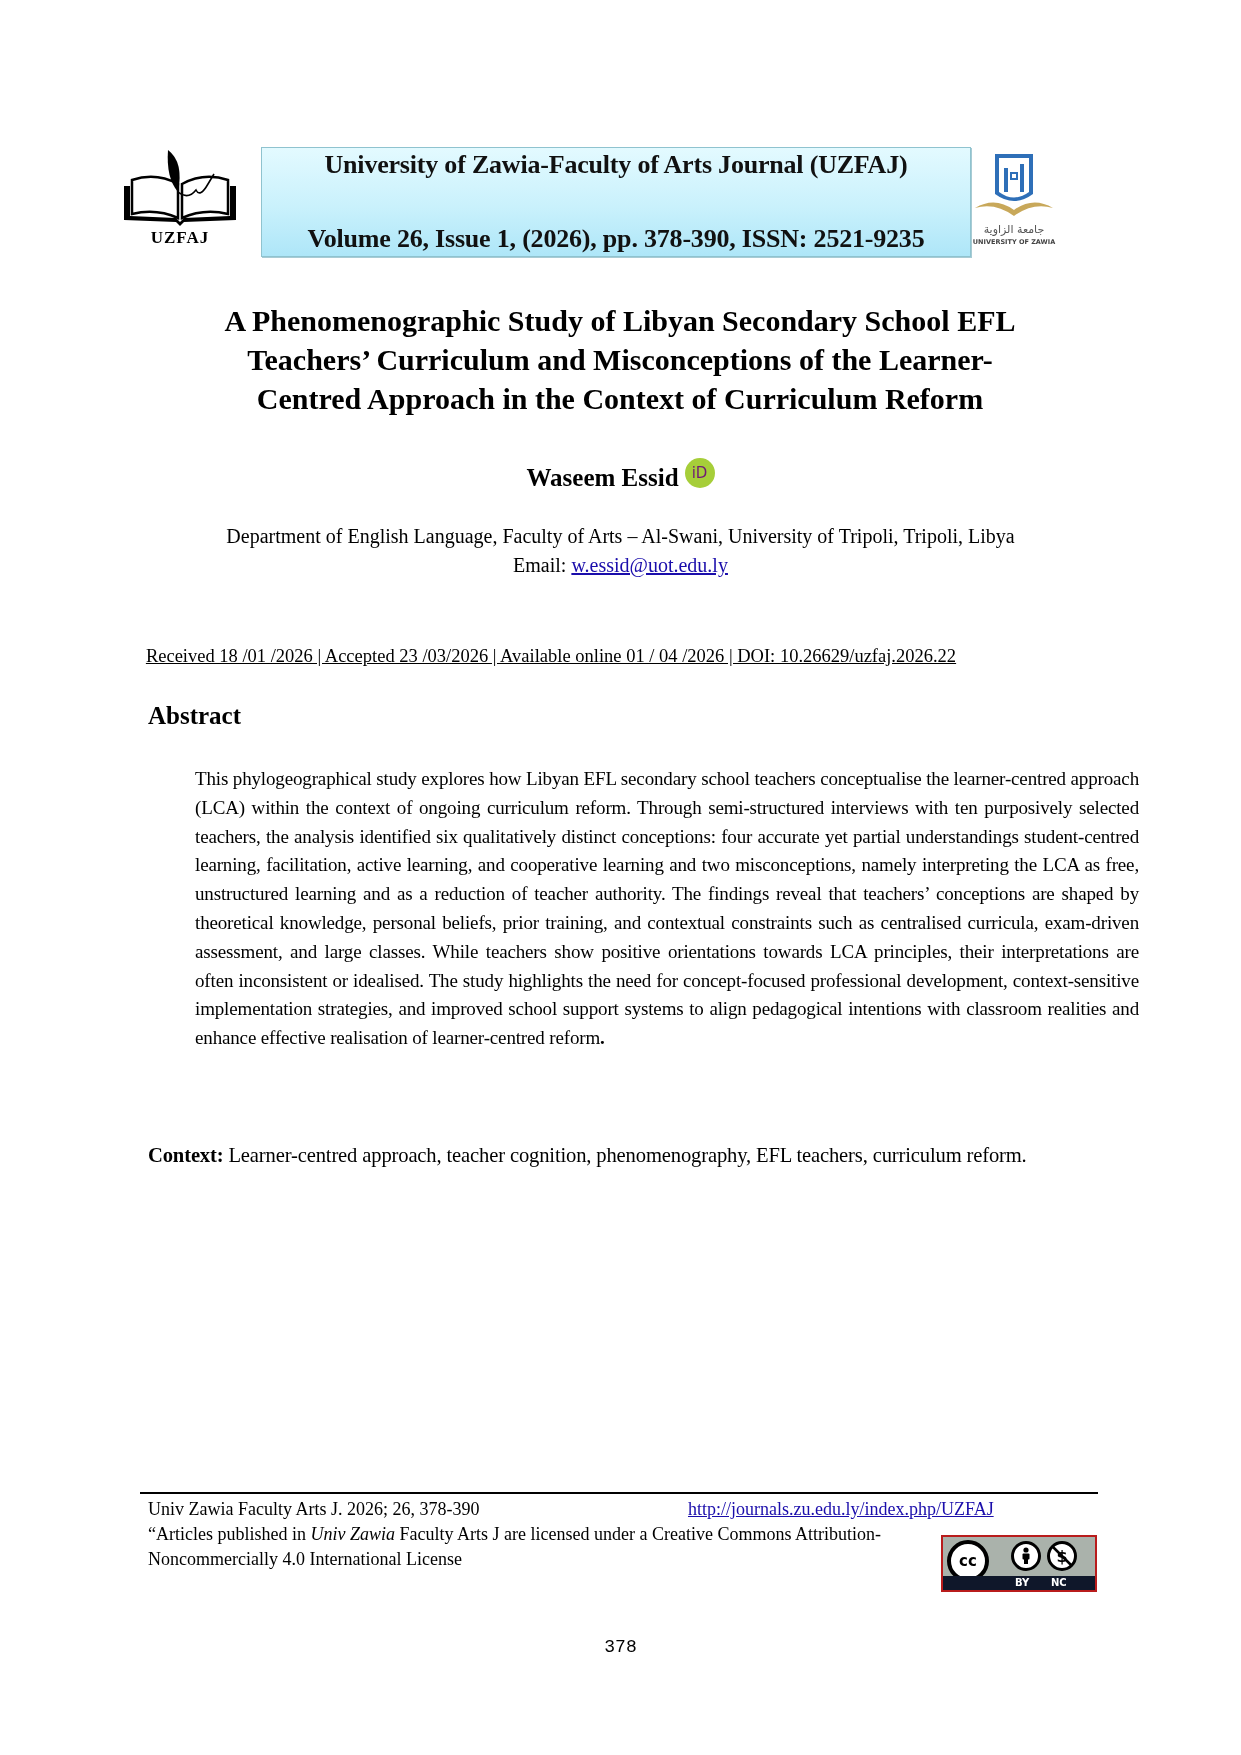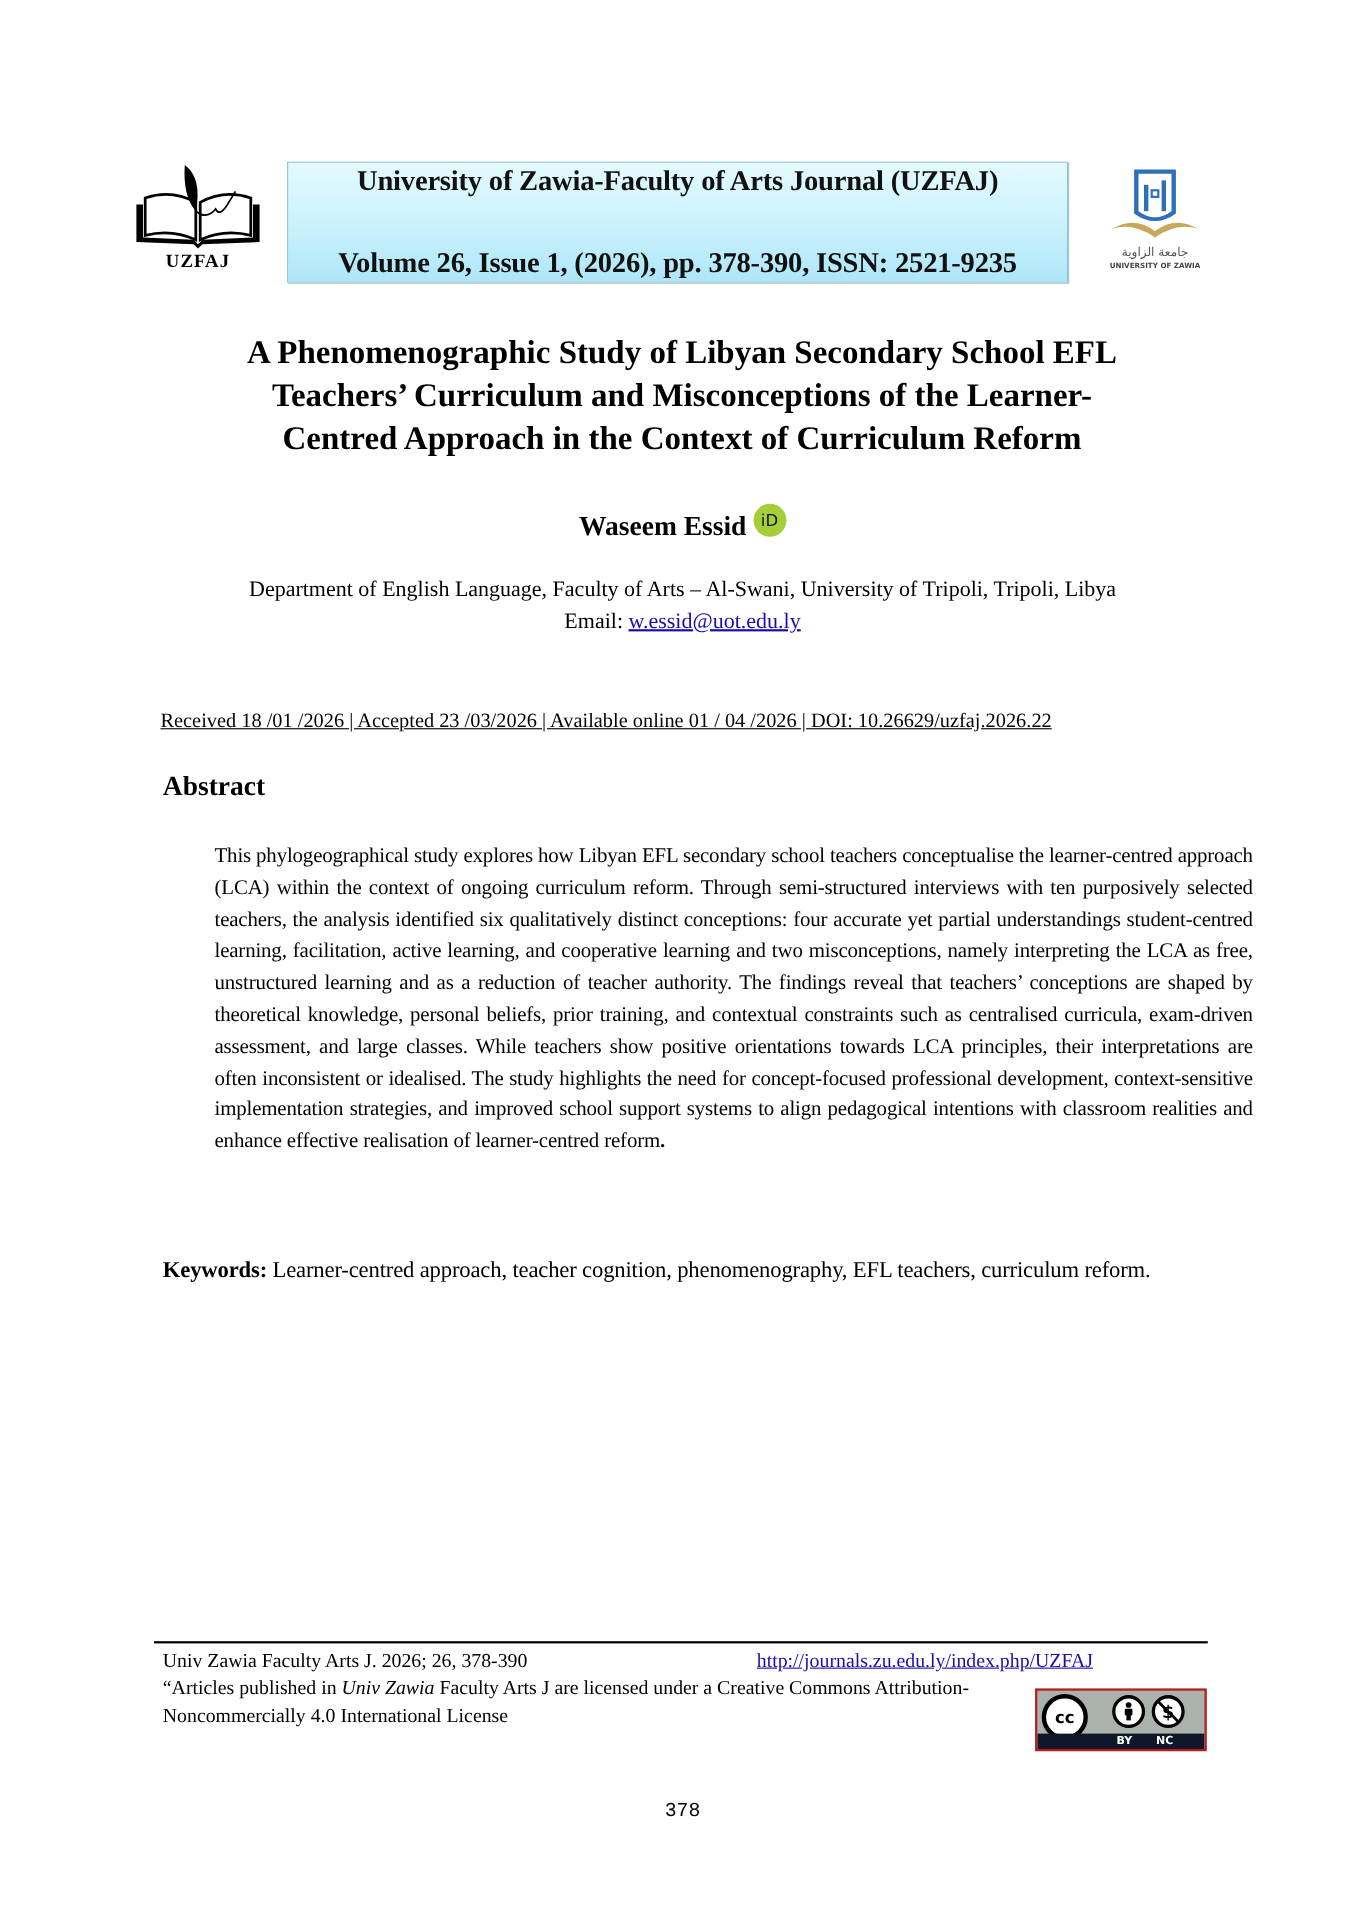--- a/index.html
+++ b/index.html
@@ -11,33 +11,33 @@
   .hdr-logo-left svg { display: block; }
   .hdr-logo-left .lbl { position: absolute; left: 0; right: 0; top: 80px; text-align: center;
         font-family: "Liberation Serif", serif; font-weight: bold; font-size: 17px; letter-spacing: 1px; }
   .hdr-box { position: absolute; left: 261px; top: 147px; width: 710px; height: 110px;
         box-sizing: border-box; border: 1.5px solid #8fc3cf;
         background: linear-gradient(180deg, #e3faff 0%, #c9f1fc 55%, #aee6f8 100%);
         box-shadow: 1px 1px 0 #a8cbd4;
         display: flex; flex-direction: column; justify-content: space-between; align-items: center; }
   .hdr-box .line { font-family: "Liberation Serif", serif; font-weight: bold; font-size: 26px;
         line-height: 34px; color: #111; white-space: nowrap; letter-spacing: -0.2px; }
-  .hdr-logo-right { position: absolute; left: 1005px; top: 150px; width: 90px; height: 100px; }
+  .hdr-logo-right { position: absolute; left: 969px; top: 150px; width: 90px; height: 100px; }
   .hdr-logo-right .ar { position: absolute; left: 0; right: 0; top: 73px; text-align: center;
         font-family: "DejaVu Sans", sans-serif; font-size: 11px; color: #555; }
   .hdr-logo-right .en { position: absolute; left: 0; right: 0; top: 88px; text-align: center;
         font-family: "DejaVu Sans", sans-serif; font-size: 6.5px; font-weight: bold; color: #444; white-space: nowrap; }
 
   
   .title { position: absolute; left: 150px; width: 940px; top: 301px; text-align: center;
         font-family: "Liberation Serif", serif; font-weight: bold; font-size: 30px; line-height: 39px; }
   .author { position: absolute; left: 0; width: 1241px; top: 458px; text-align: center;
         font-family: "Liberation Serif", serif; font-weight: bold; font-size: 25px; line-height: 30px; }
   .orcid { display: inline-block; width: 30px; height: 30px; border-radius: 50%; background: #a6ce39;
-        color: #0f172a; font-family: "DejaVu Sans", sans-serif; font-weight: normal; font-size: 15px;
+        color: #701a75; font-family: "DejaVu Sans", sans-serif; font-weight: normal; font-size: 15px;
         line-height: 30px; text-align: center; vertical-align: 8px; margin-left: 6px; }
   .affil { position: absolute; left: 0; width: 1241px; top: 522px; text-align: center;
         font-size: 20px; line-height: 29px; }
   .affil a { color: #1a0dab; text-decoration: underline; }
   .dates { position: absolute; left: 0; width: 1102px; top: 644px; text-align: center; font-size: 18.5px;
         line-height: 24px; }
   .dates span.u { text-decoration: underline; }
 
   
   .abs-h { position: absolute; left: 148px; top: 701px; font-weight: bold; font-size: 25px; line-height: 30px; }
@@ -114,21 +114,21 @@
   <div><span>Email: </span><a>w.essid@uot.edu.ly</a></div>
 </div>
 
 <div class="dates">
   <span class="u">Received 18 /01 /2026 | Accepted 23 /03/2026 | Available online 01 / 04 /2026 | DOI: 10.26629/uzfaj.2026.22</span>
 </div>
 
 <div class="abs-h">Abstract</div>
 <div class="abs-p"><span>This phylogeographical study explores how Libyan EFL secondary school teachers conceptualise the learner-centred approach (LCA) within the context of ongoing curriculum reform. Through semi-structured interviews with ten purposively selected teachers, the analysis identified six qualitatively distinct conceptions: four accurate yet partial understandings student-centred learning, facilitation, active learning, and cooperative learning and two misconceptions, namely interpreting the LCA as free, unstructured learning and as a reduction of teacher authority. The findings reveal that teachers’ conceptions are shaped by theoretical knowledge, personal beliefs, prior training, and contextual constraints such as centralised curricula, exam-driven assessment, and large classes. While teachers show positive orientations towards LCA principles, their interpretations are often inconsistent or idealised. The study highlights the need for concept-focused professional development, context-sensitive implementation strategies, and improved school support systems to align pedagogical intentions with classroom realities and enhance effective realisation of learner-centred reform</span><b>.</b></div>
 
-<div class="kw"><b>Keywords:</b><span> Learner-centred approach, teacher cognition, phenomenography, EFL teachers, curriculum reform.</span></div>
+<div class="kw"><b>Context:</b><span> Learner-centred approach, teacher cognition, phenomenography, EFL teachers, curriculum reform.</span></div>
 
 <div class="foot-rule"></div>
 <div class="foot-l1">Univ Zawia Faculty Arts J. 2026; 26, 378-390</div>
 <a class="foot-link">http://journals.zu.edu.ly/index.php/UZFAJ</a>
 <div class="foot-l2"><span>“Articles published in </span><i>Univ Zawia</i><span> Faculty Arts J are licensed under a Creative Commons Attribution-Noncommercially 4.0 International License</span></div>
 
 <div class="cc">
   <div class="cc-circle">cc</div>
   <div class="ic" style="left:68px;">
     <svg width="24" height="24" viewBox="0 0 24 24">

